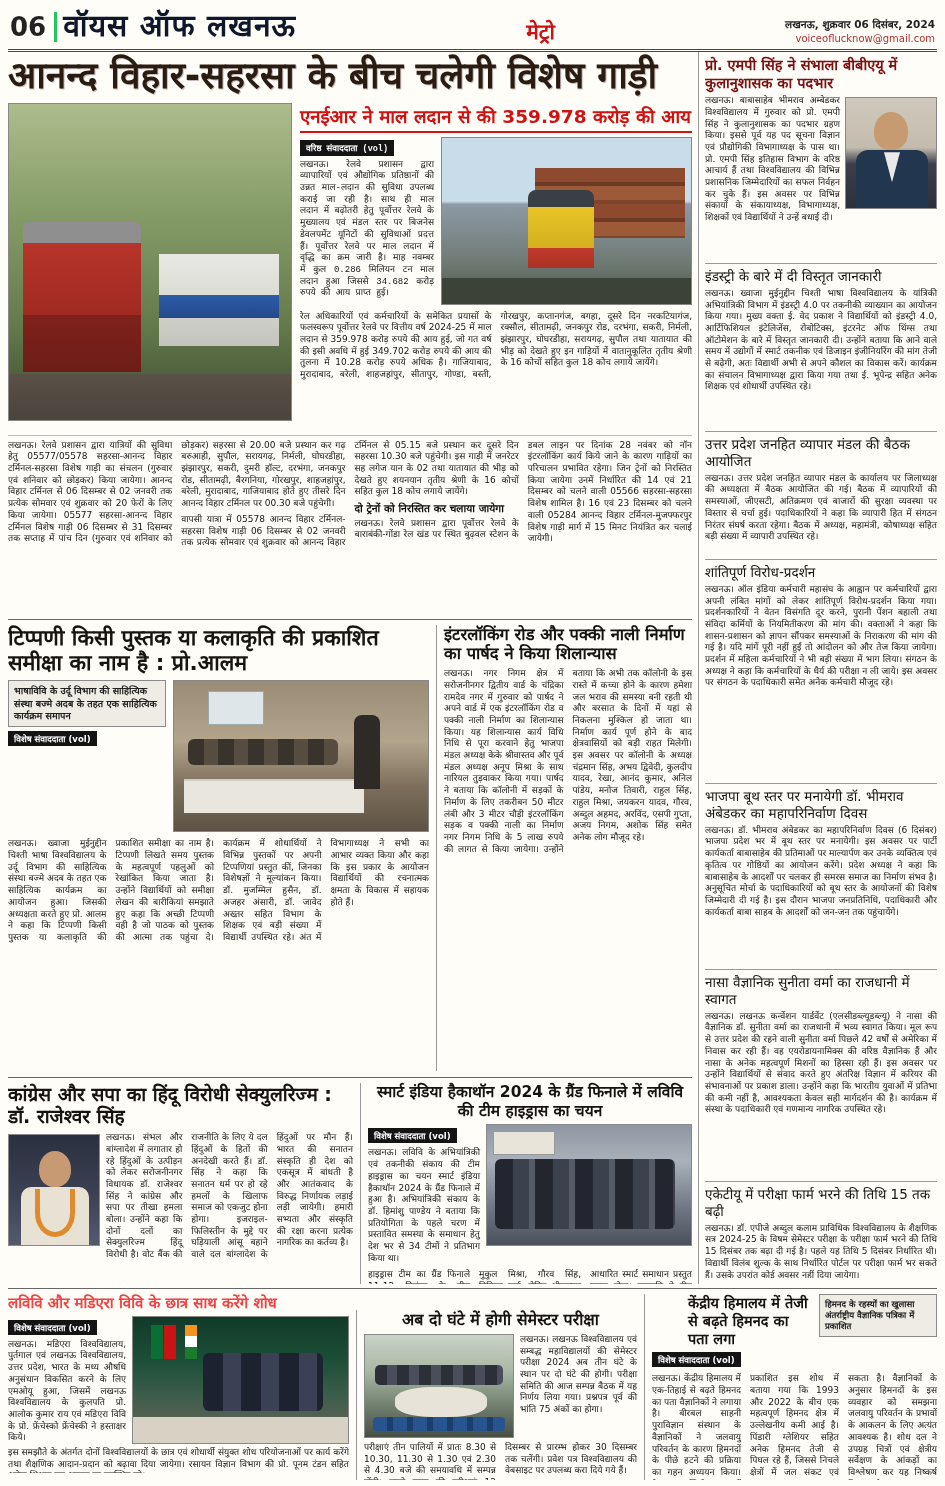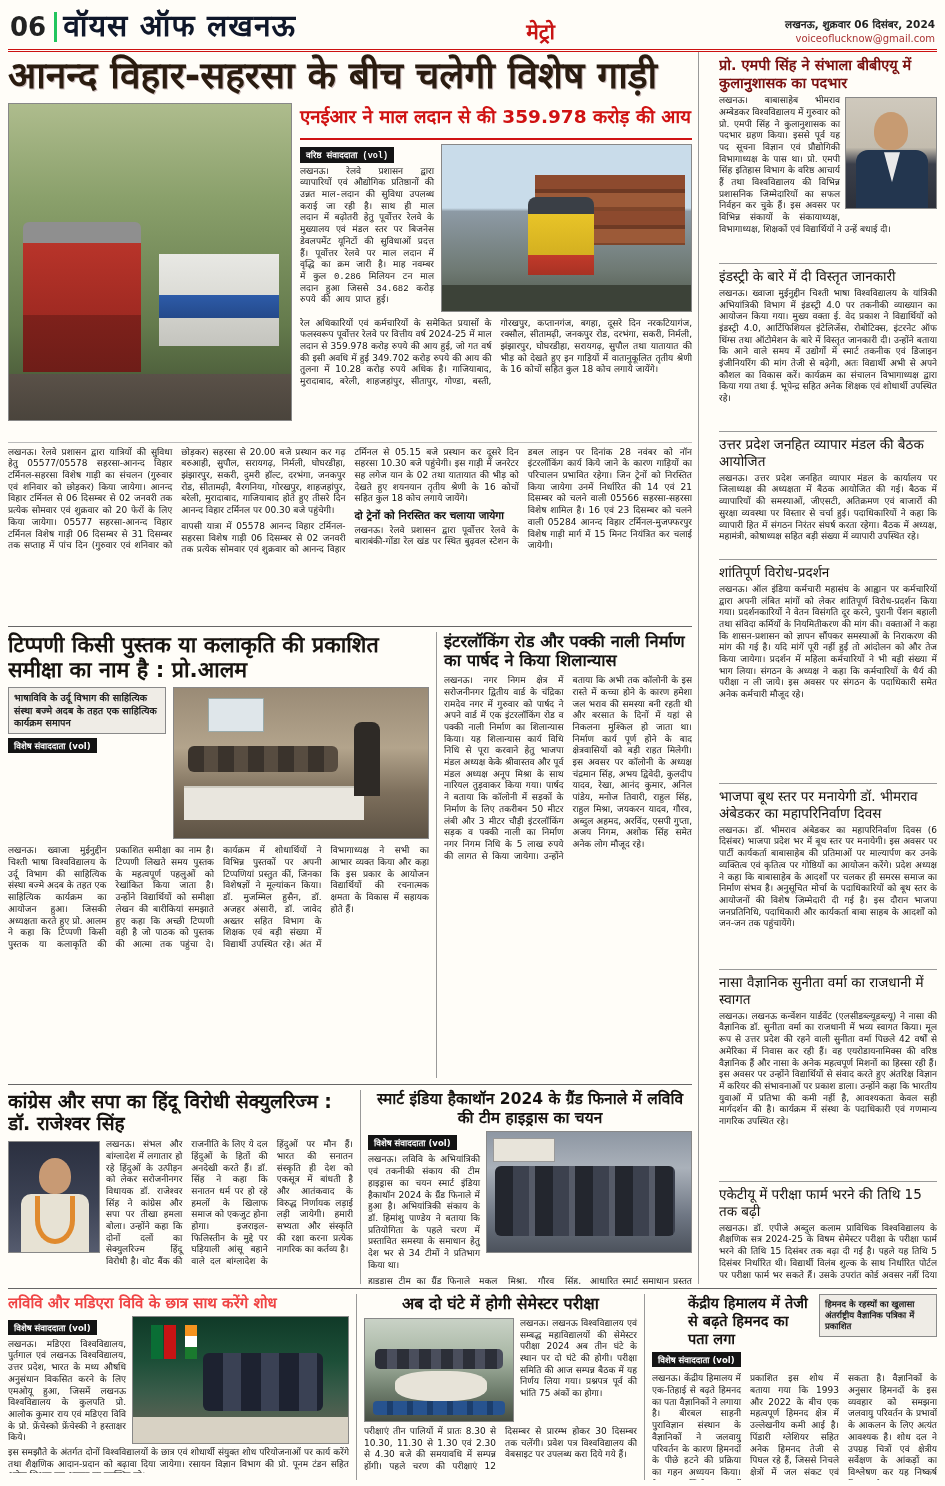--- a/index.html
+++ b/index.html
@@ -12,37 +12,37 @@
   .page-no { font-size: 26px; font-weight: bold; color: #222; border-right: 3px solid #22c55e; padding-right: 8px; }
   .masthead { font-size: 30px; font-weight: 900; color: #0f172a; letter-spacing: 1px; }
   .section-name { font-size: 21px; font-weight: 900; color: #c81414; }
   .topbar-right { text-align: right; line-height: 1.3; }
   .dateline { font-size: 10.5px; font-weight: bold; color: #222; }
   .email { font-size: 10px; color: #a33; }
 
   
   .content { display: flex; height: 1232px; overflow: hidden; }
   .main-left { width: 690px; padding-right: 6px; }
-  .rail { flex: 1; border-left: 1px solid #999; padding-left: 20px; overflow: hidden; }
+  .rail { flex: 1; border-left: 1px solid #999; padding-left: 6px; overflow: hidden; }
   .body-text { font-size: 9px; line-height: 1.3; text-align: justify; color: #151515; }
   .cols-2 { column-count: 2; column-gap: 9px; }
   .cols-3 { column-count: 3; column-gap: 9px; }
   .cols-4 { column-count: 4; column-gap: 9px; }
   .byline { display: inline-block; background: #141414; color: #fff; font-size: 8.5px; font-weight: bold; padding: 2px 6px; margin: 3px 0 4px 0; }
   .kicker-box { background: #efece6; border: 1px solid #8a8a8a; padding: 4px 5px; font-size: 9.5px; font-weight: bold; line-height: 1.3; color: #222; }
   .crosshead { font-size: 10.5px; font-weight: 900; color: #111; margin: 4px 0 2px 0; }
   .photo { position: relative; overflow: hidden; border: 1px solid #888; }
   .shape { position: absolute; }
 
   
   .lead-headline { font-size: 37px; font-weight: 900; color: #2a1c10; line-height: 1.1; padding: 4px 0 6px 0; text-shadow: 1px 1px 0 #cbb; }
   .lead-media-row { display: flex; gap: 8px; }
   .train-photo { width: 284px; height: 318px; background: linear-gradient(180deg, #aebc8d 0%, #8aa06b 30%, #647a4c 70%, #3d4c30 100%); }
   .lead-right { flex: 1; }
-  .ner-headline { font-size: 18.5px; font-weight: 900; color: #d01212; border-bottom: 2px solid #d01212; padding-bottom: 10px; margin-bottom: 4px; }
+  .ner-headline { font-size: 18.5px; font-weight: 900; color: #d01212; border-bottom: 2px solid #d01212; padding-bottom: 3px; margin-bottom: 4px; }
   .ner-top { display: flex; gap: 7px; font-family: Liberation Mono, monospace; }
   .ner-col1 { width: 134px; }
   .container-photo { flex: 1; height: 168px; background: linear-gradient(180deg, #c9dcea 0%, #c9dcea 38%, #8d9aa5 40%, #6f7a74 75%, #4d5548 100%); }
   .ner-body2 { margin-top: 6px; height: 118px; overflow: hidden; }
   .lead-cols-block { margin-top: 6px; height: 178px; overflow: hidden; border-top: 1px solid #bbb; padding-top: 4px; }
 
   
   .row2 { display: flex; margin-top: 6px; border-top: 1.5px solid #666; padding-top: 5px; height: 452px; overflow: hidden; }
   .tippani { width: 428px; padding-right: 7px; }
   .tippani-headline { font-size: 21.5px; font-weight: 900; color: #181410; line-height: 1.18; }
@@ -80,21 +80,21 @@
   .sec-nasa { height: 212px; }
   .sec-aktu { height: 96px; border-bottom: none; }
 
   
   .bottom-row { display: flex; border-top: 1.5px solid #666; margin-top: 4px; padding-top: 5px; height: 192px; overflow: hidden; }
   .madeira { width: 348px; padding-right: 7px; }
   .madeira-headline { font-size: 15px; font-weight: 900; color: #ef4444; line-height: 1.25; }
   .madeira-top { display: flex; gap: 6px; margin-top: 3px; }
   .madeira-col1 { width: 118px; }
   .madeira-photo { flex: 1; height: 128px; background: linear-gradient(180deg, #103a28 0%, #1d4f38 35%, #3a5c4a 60%, #6e665a 100%); }
-  .semester { width: 288px; border-left: 1px solid #999; padding: 0 7px; }
+  .semester { width: 288px; border-left: 1px solid #999; padding: 0 7px; margin-top: 16px; }
   .semester-headline { font-size: 16px; font-weight: 900; color: #171310; text-align: center; line-height: 1.25; }
   .semester-top { display: flex; gap: 6px; margin-top: 4px; }
   .semester-photo { width: 150px; height: 104px; background: linear-gradient(180deg, #c9d2c6 0%, #aab8a6 35%, #707f6e 70%, #474f44 100%); }
   .semester-body2 { margin-top: 4px; height: 46px; overflow: hidden; }
   .himalaya { flex: 1; border-left: 1px solid #999; padding-left: 7px; }
   .himalaya-head-row { display: flex; gap: 6px; align-items: flex-start; }
   .himalaya-headline { flex: 1; font-size: 14.5px; font-weight: 900; color: #171310; line-height: 1.25; margin-left: 36px; }
   .himalaya-kicker { width: 118px; font-size: 8.5px; }
   .himalaya-body { height: 138px; overflow: hidden; margin-top: 2px; }
 

